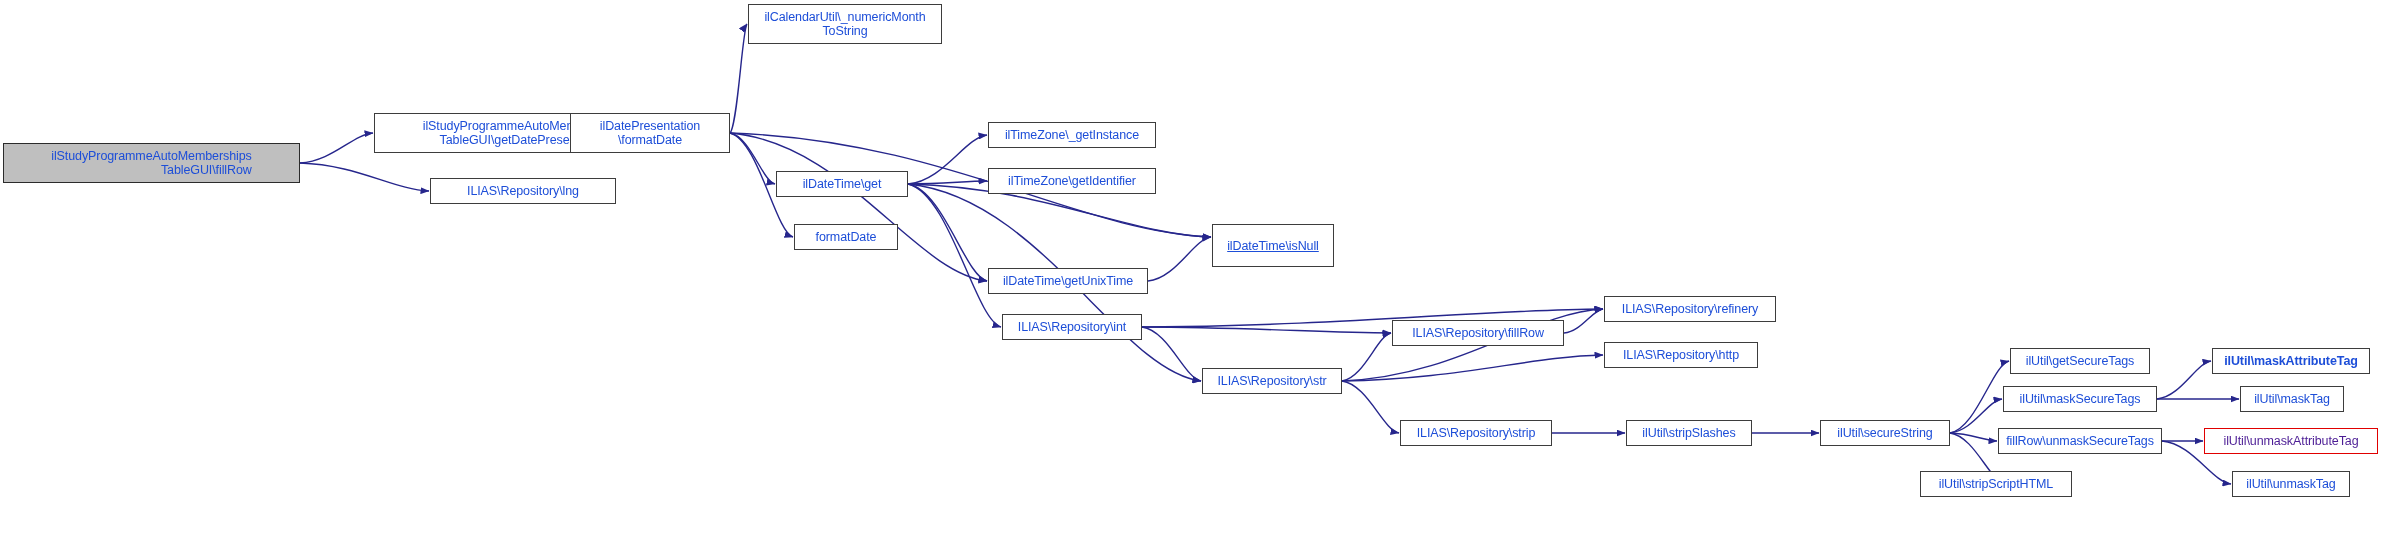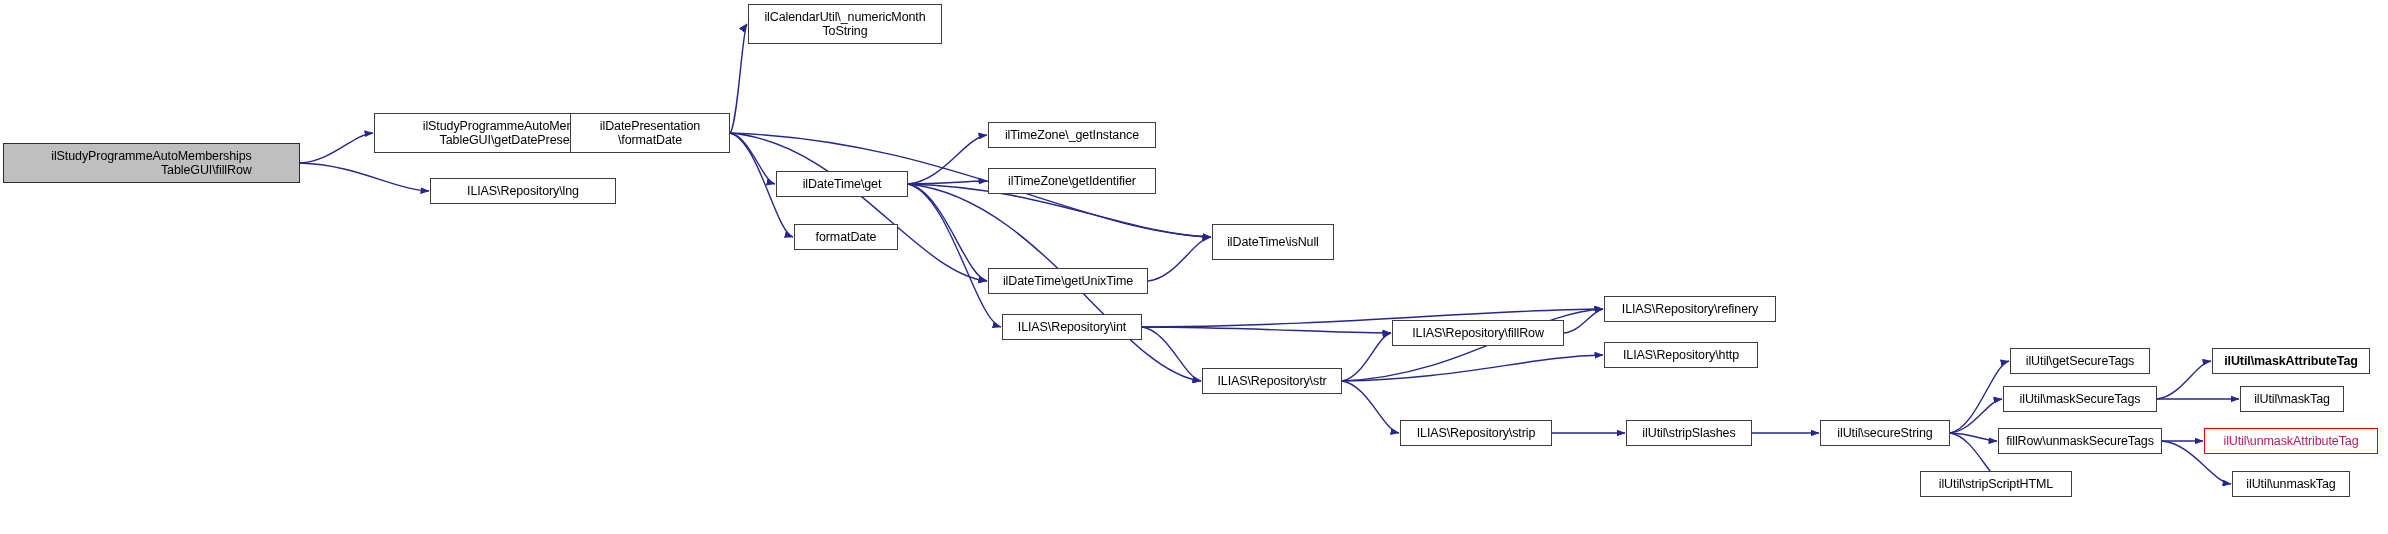--- a/index.html
+++ b/index.html
@@ -22,38 +22,38 @@
     top: 0;
     width: 2388px;
     height: 534px;
     pointer-events: none;
   }
   .node {
     position: absolute;
     box-sizing: border-box;
     border: 1px solid #3d3d3d;
     background: #ffffff;
-    color: #000000;
+    color: #1d4ed8;
     font-size: 12.5px;
     line-height: 14px;
     text-align: center;
     display: flex;
     align-items: center;
     justify-content: center;
     white-space: pre-line;
     letter-spacing: -0.1px;
     z-index: 5;
   }
   .node.root {
     background: #bfbfbf;
     border-color: #2b2b2b;
   }
   .node.highlight {
     border-color: #e00000;
-    color: #be185d;
+    color: #4c1d95;
   }
   .node-label {
     display: block;
     padding: 0 3px;
   }
 </style>
 </head>
 <body>
 
 <div id="canvas">
@@ -106,21 +106,21 @@
 TableGUI\getDatePresentation</span></div>
       <div class="node" style="left: 430px; top: 178px; width: 186px; height: 26px;"><span class="node-label">ILIAS\Repository\lng</span></div>
       <div class="node" style="left: 570px; top: 113px; width: 160px; height: 40px;"><span class="node-label">ilDatePresentation
 \formatDate</span></div>
       <div class="node" style="left: 748px; top: 4px; width: 194px; height: 40px;"><span class="node-label">ilCalendarUtil\_numericMonth
 ToString</span></div>
       <div class="node" style="left: 776px; top: 171px; width: 132px; height: 26px;"><span class="node-label">ilDateTime\get</span></div>
       <div class="node" style="left: 794px; top: 224px; width: 104px; height: 26px;"><span class="node-label">formatDate</span></div>
       <div class="node" style="left: 988px; top: 122px; width: 168px; height: 26px;"><span class="node-label">ilTimeZone\_getInstance</span></div>
       <div class="node" style="left: 988px; top: 168px; width: 168px; height: 26px;"><span class="node-label">ilTimeZone\getIdentifier</span></div>
-      <div class="node" style="left: 1212px; top: 224px; width: 122px; height: 36px;"><span class="node-label">ilDateTime\isNull</span></div>
+      <div class="node" style="left: 1212px; top: 224px; width: 122px; height: 43px; text-decoration: underline;"><span class="node-label">ilDateTime\isNull</span></div>
       <div class="node" style="left: 988px; top: 268px; width: 160px; height: 26px;"><span class="node-label">ilDateTime\getUnixTime</span></div>
       <div class="node" style="left: 1002px; top: 314px; width: 140px; height: 26px;"><span class="node-label">ILIAS\Repository\int</span></div>
       <div class="node" style="left: 1202px; top: 368px; width: 140px; height: 26px;"><span class="node-label">ILIAS\Repository\str</span></div>
       <div class="node" style="left: 1392px; top: 320px; width: 172px; height: 26px;"><span class="node-label">ILIAS\Repository\fillRow</span></div>
       <div class="node" style="left: 1604px; top: 296px; width: 172px; height: 26px;"><span class="node-label">ILIAS\Repository\refinery</span></div>
       <div class="node" style="left: 1604px; top: 342px; width: 154px; height: 26px;"><span class="node-label">ILIAS\Repository\http</span></div>
       <div class="node" style="left: 1400px; top: 420px; width: 152px; height: 26px;"><span class="node-label">ILIAS\Repository\strip</span></div>
       <div class="node" style="left: 1626px; top: 420px; width: 126px; height: 26px;"><span class="node-label">ilUtil\stripSlashes</span></div>
       <div class="node" style="left: 1820px; top: 420px; width: 130px; height: 26px;"><span class="node-label">ilUtil\secureString</span></div>
       <div class="node" style="left: 2010px; top: 348px; width: 140px; height: 26px;"><span class="node-label">ilUtil\getSecureTags</span></div>

